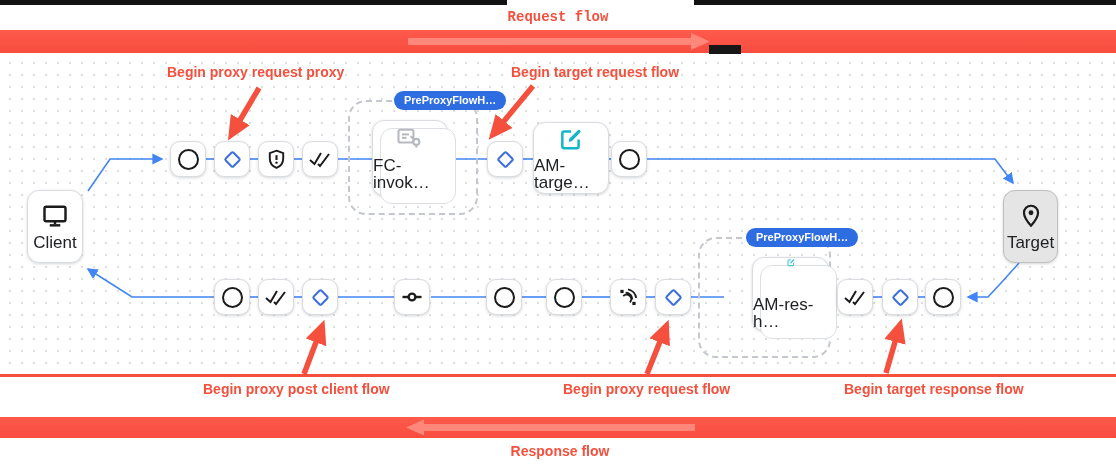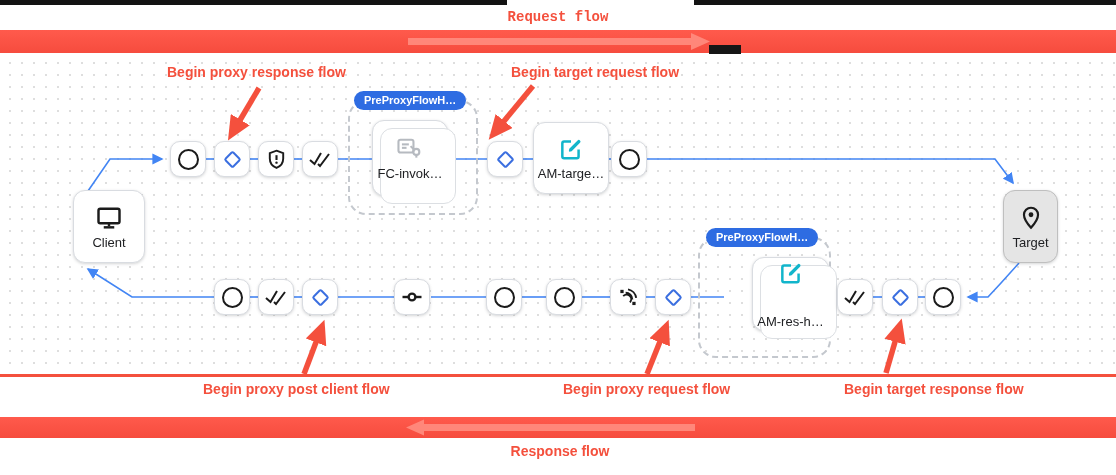--- a/index.html
+++ b/index.html
@@ -42,40 +42,40 @@
   .step {
     position:absolute; width:36px; height:36px; background:#fff;
     border:1px solid #d9dce1; border-radius:10px;
     box-shadow:0 1px 3px rgba(60,64,67,.22);
     display:flex; align-items:center; justify-content:center; z-index:4;
   }
   .bignode {
     position:absolute; background:#fff; border:1px solid #d9dce1; border-radius:12px;
     box-shadow:0 1px 3px rgba(60,64,67,.22);
     display:flex; flex-direction:column; align-items:center; justify-content:center;
-    gap:5px; z-index:4; font-size:13px; color:#202124;
+    gap:5px; z-index:4; font-size:17px; color:#202124;
   }
   .bignode.stack::before {
     content:""; position:absolute; left:7px; top:7px; width:100%; height:100%;
     background:#fff; border:1px solid #dcdfe3; border-radius:12px; z-index:-1;
   }
   .bignode .nlabel { line-height:1; }
   .gray { background:#e5e5e5; border-color:#bfbfbf; }
 
   .icon-circle { width:21px; height:21px; border:2.6px solid #1b1b1b; border-radius:50%; }
   .icon-diamond { width:13px; height:13px; border:2.6px solid #3b6fe0; border-radius:2.5px; transform:rotate(45deg); }
 
   
   .group {
     position:absolute; border:2px dashed #c4c8ce; border-radius:18px;
     background:transparent; z-index:3;
   }
   .pill {
     position:absolute; background:#2e6ce2; color:#fff; font-size:11px; font-weight:bold;
-    padding:3px 10px 4px 10px; border-radius:10px; z-index:5; white-space:nowrap;
+    padding:3px 10px 4px 10px; border-radius:10px; z-index:5; white-space:nowrap;margin-left:40px;
   }
 
   svg.layer { position:absolute; left:0; top:0; z-index:2; pointer-events:none; }
   svg.layer.top { z-index:7; }
   .bar-arrow-svg { position:absolute; left:0; top:0; width:100%; height:100%; }
 </style>
 </head>
 <body>
 
 <div class="canvas"></div>
@@ -92,21 +92,21 @@
 <div class="red-bar bottom">
   <svg class="bar-arrow-svg" viewBox="0 0 1116 21">
     <polygon points="695,7 424,7 424,2.5 406,10.5 424,18.5 424,14 695,14" fill="#ff8d7f" opacity="0.9"></polygon>
   </svg>
 </div>
 <div class="red-line"></div>
 
 <div class="banner-label request">Request flow</div>
 <div class="banner-label response">Response flow</div>
 
-<div class="anno-label" style="left:167px; top:64px;">Begin proxy response flow</div>
+<div class="anno-label" style="left:167px; top:64px;">Begin proxy request proxy</div>
 <div class="anno-label" style="left:511px; top:64px;">Begin target request flow</div>
 <div class="anno-label" style="left:203px; top:381px;">Begin proxy post client flow</div>
 <div class="anno-label" style="left:563px; top:381px;">Begin proxy request flow</div>
 <div class="anno-label" style="left:844px; top:381px;">Begin target response flow</div>
 
 <svg class="layer" width="1116" height="475">
   <defs>
     <marker id="bluehead" markerWidth="7" markerHeight="7" refX="6" refY="3.5" orient="auto">
       <path d="M0,0 L7,3.5 L0,7 Z" fill="#4285f4"></path>
     </marker>
@@ -135,21 +135,21 @@
     <path d="M258,297 H250"></path>
     <path d="M214,297 H132 L88,269" marker-end="url(#bluehead)"></path>
   </g>
 </svg>
 
 <div class="group" style="left:348px; top:100px; width:130px; height:115px;"></div>
 <div class="pill" style="left:354px; top:91px;">PreProxyFlowH…</div>
 <div class="group" style="left:698px; top:237px; width:133px; height:121px;"></div>
 <div class="pill" style="left:706px; top:228px;">PreProxyFlowH…</div>
 
-<div class="bignode" style="left:27px; top:190px; width:72px; height:73px;margin-left:46px;">
+<div class="bignode" style="left:27px; top:190px; width:56px; height:73px;">
   <svg width="28" height="26" viewBox="0 0 24 22">
     <g stroke="#1b1b1b" stroke-width="2.1" fill="none">
       <rect x="3" y="3" width="18" height="12.5" rx="1.5"></rect>
       <line x1="12" y1="15.5" x2="12" y2="18"></line>
       <line x1="7.5" y1="19" x2="16.5" y2="19"></line>
     </g>
   </svg>
   <div class="nlabel">Client</div>
 </div>
 

